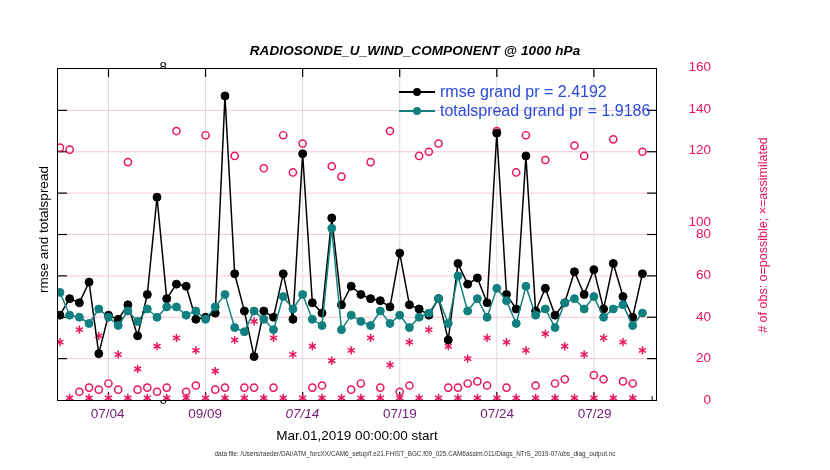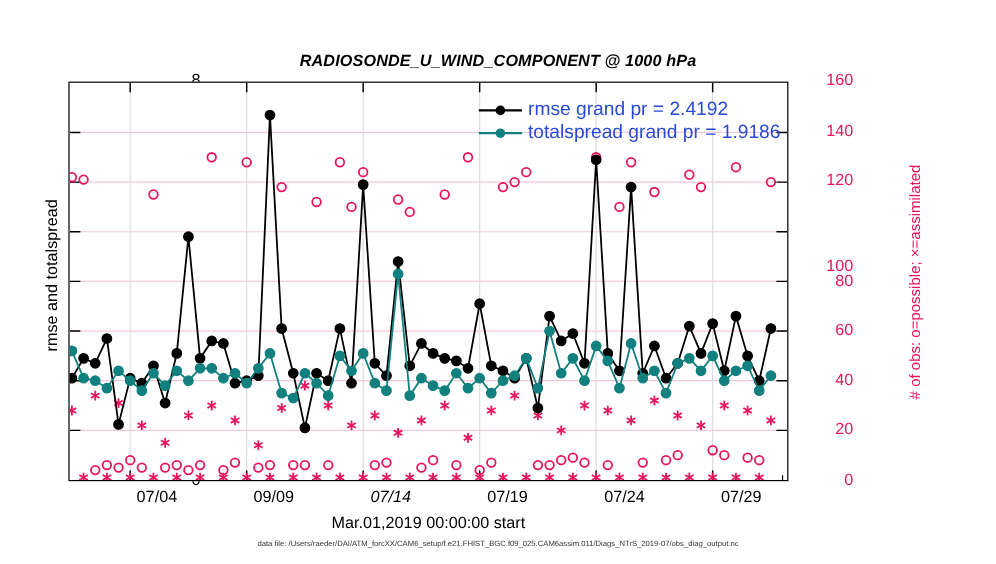--- a/index.html
+++ b/index.html
@@ -13,22 +13,22 @@
   #title-line2{top:43px;font-style:italic;}
 
   #plot{position:absolute;left:57px;top:68px;width:600px;height:333px;
         border:1.3px solid #000;box-sizing:border-box;background:#fff;}
   #grid-layer,#data-layer{position:absolute;left:0;top:0;width:100%;height:100%;}
 
   .ytick-l,.ytick-r{position:absolute;font-size:13.5px;line-height:1;}
   .ytick-l{right:663px;color:#000;text-align:right;width:40px;}
   .ytick-r{left:665px;color:#E8155C;text-align:right;width:46px;}
 
-  .xtick{position:absolute;font-size:13.5px;color:#000000;
-         text-align:right;width:80px;top:406px;}
+  .xtick{position:absolute;font-size:13.5px;color:#701a75;
+         text-align:center;width:80px;top:406px;}
 
   #ylabel-left{position:absolute;font-size:13.5px;color:#000;
        transform:rotate(-90deg);transform-origin:50% 50%;
        left:-62px;top:222px;width:210px;text-align:center;}
   #ylabel-right{position:absolute;font-size:12.5px;color:#E8155C;
        transform:rotate(-90deg);transform-origin:50% 50%;
        left:643px;top:228px;width:240px;text-align:center;}
   #xlabel{position:absolute;left:57px;top:428px;width:600px;
        text-align:center;font-size:13.5px;color:#000;}
 

